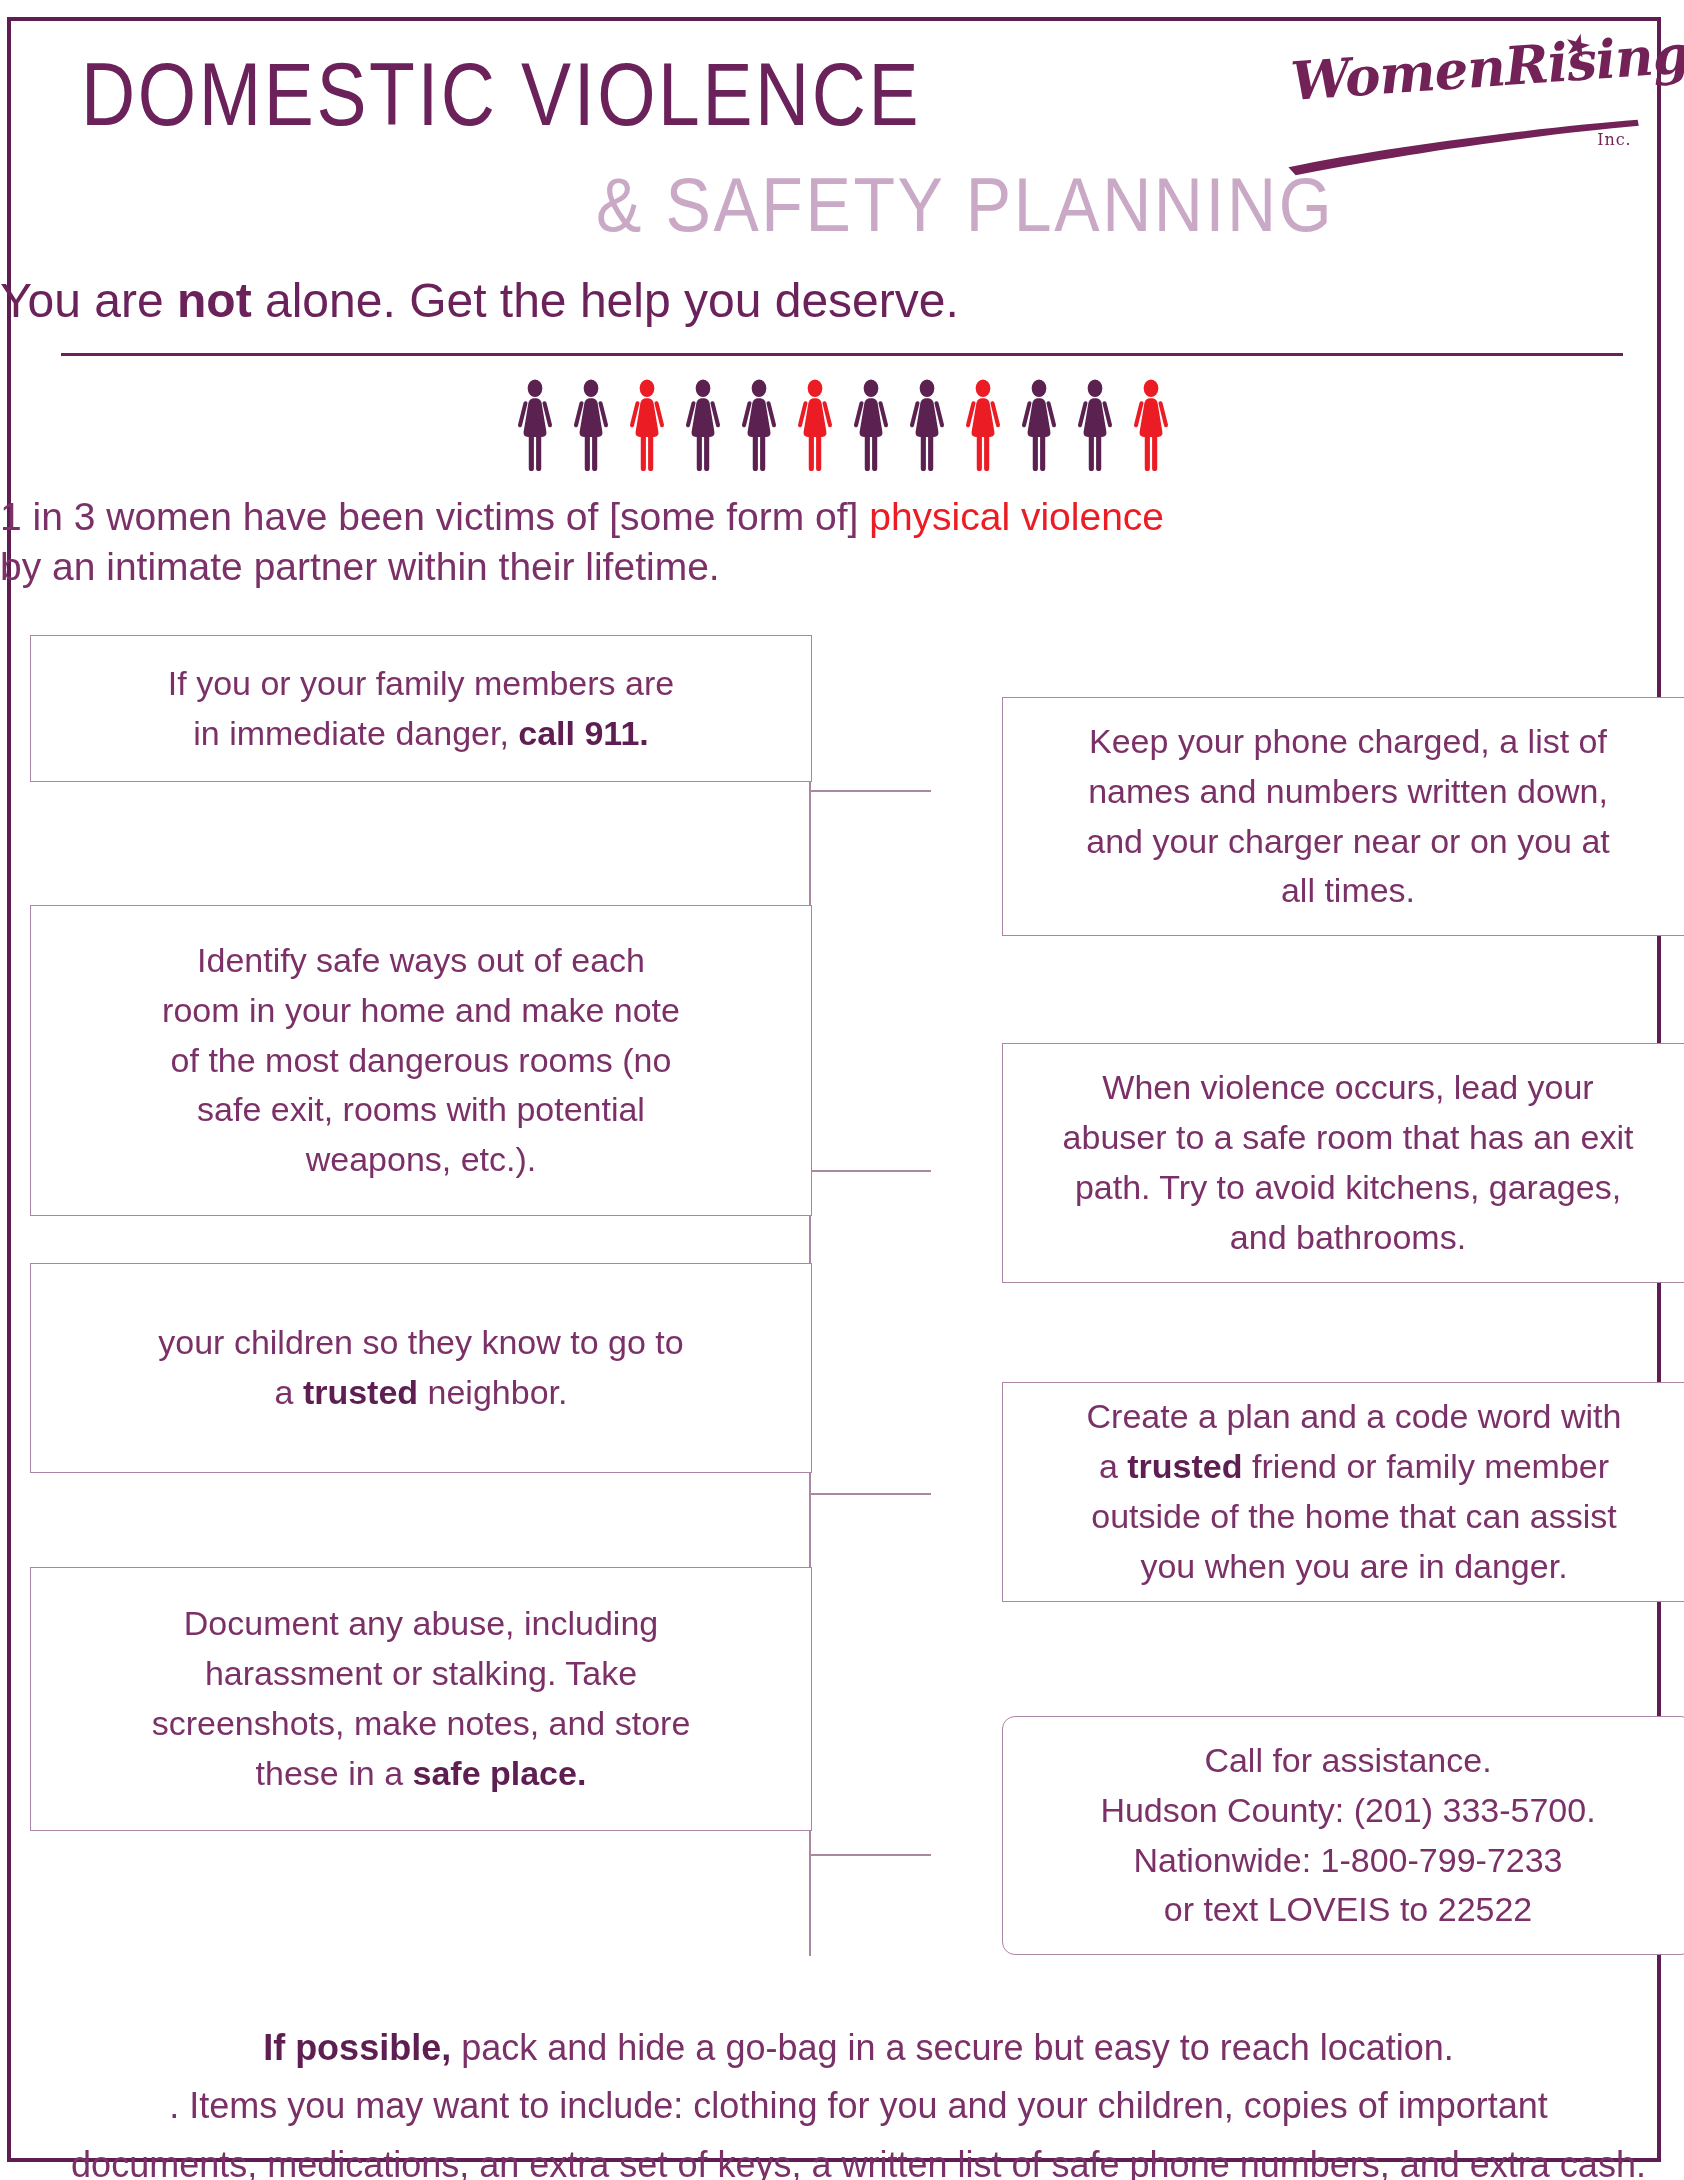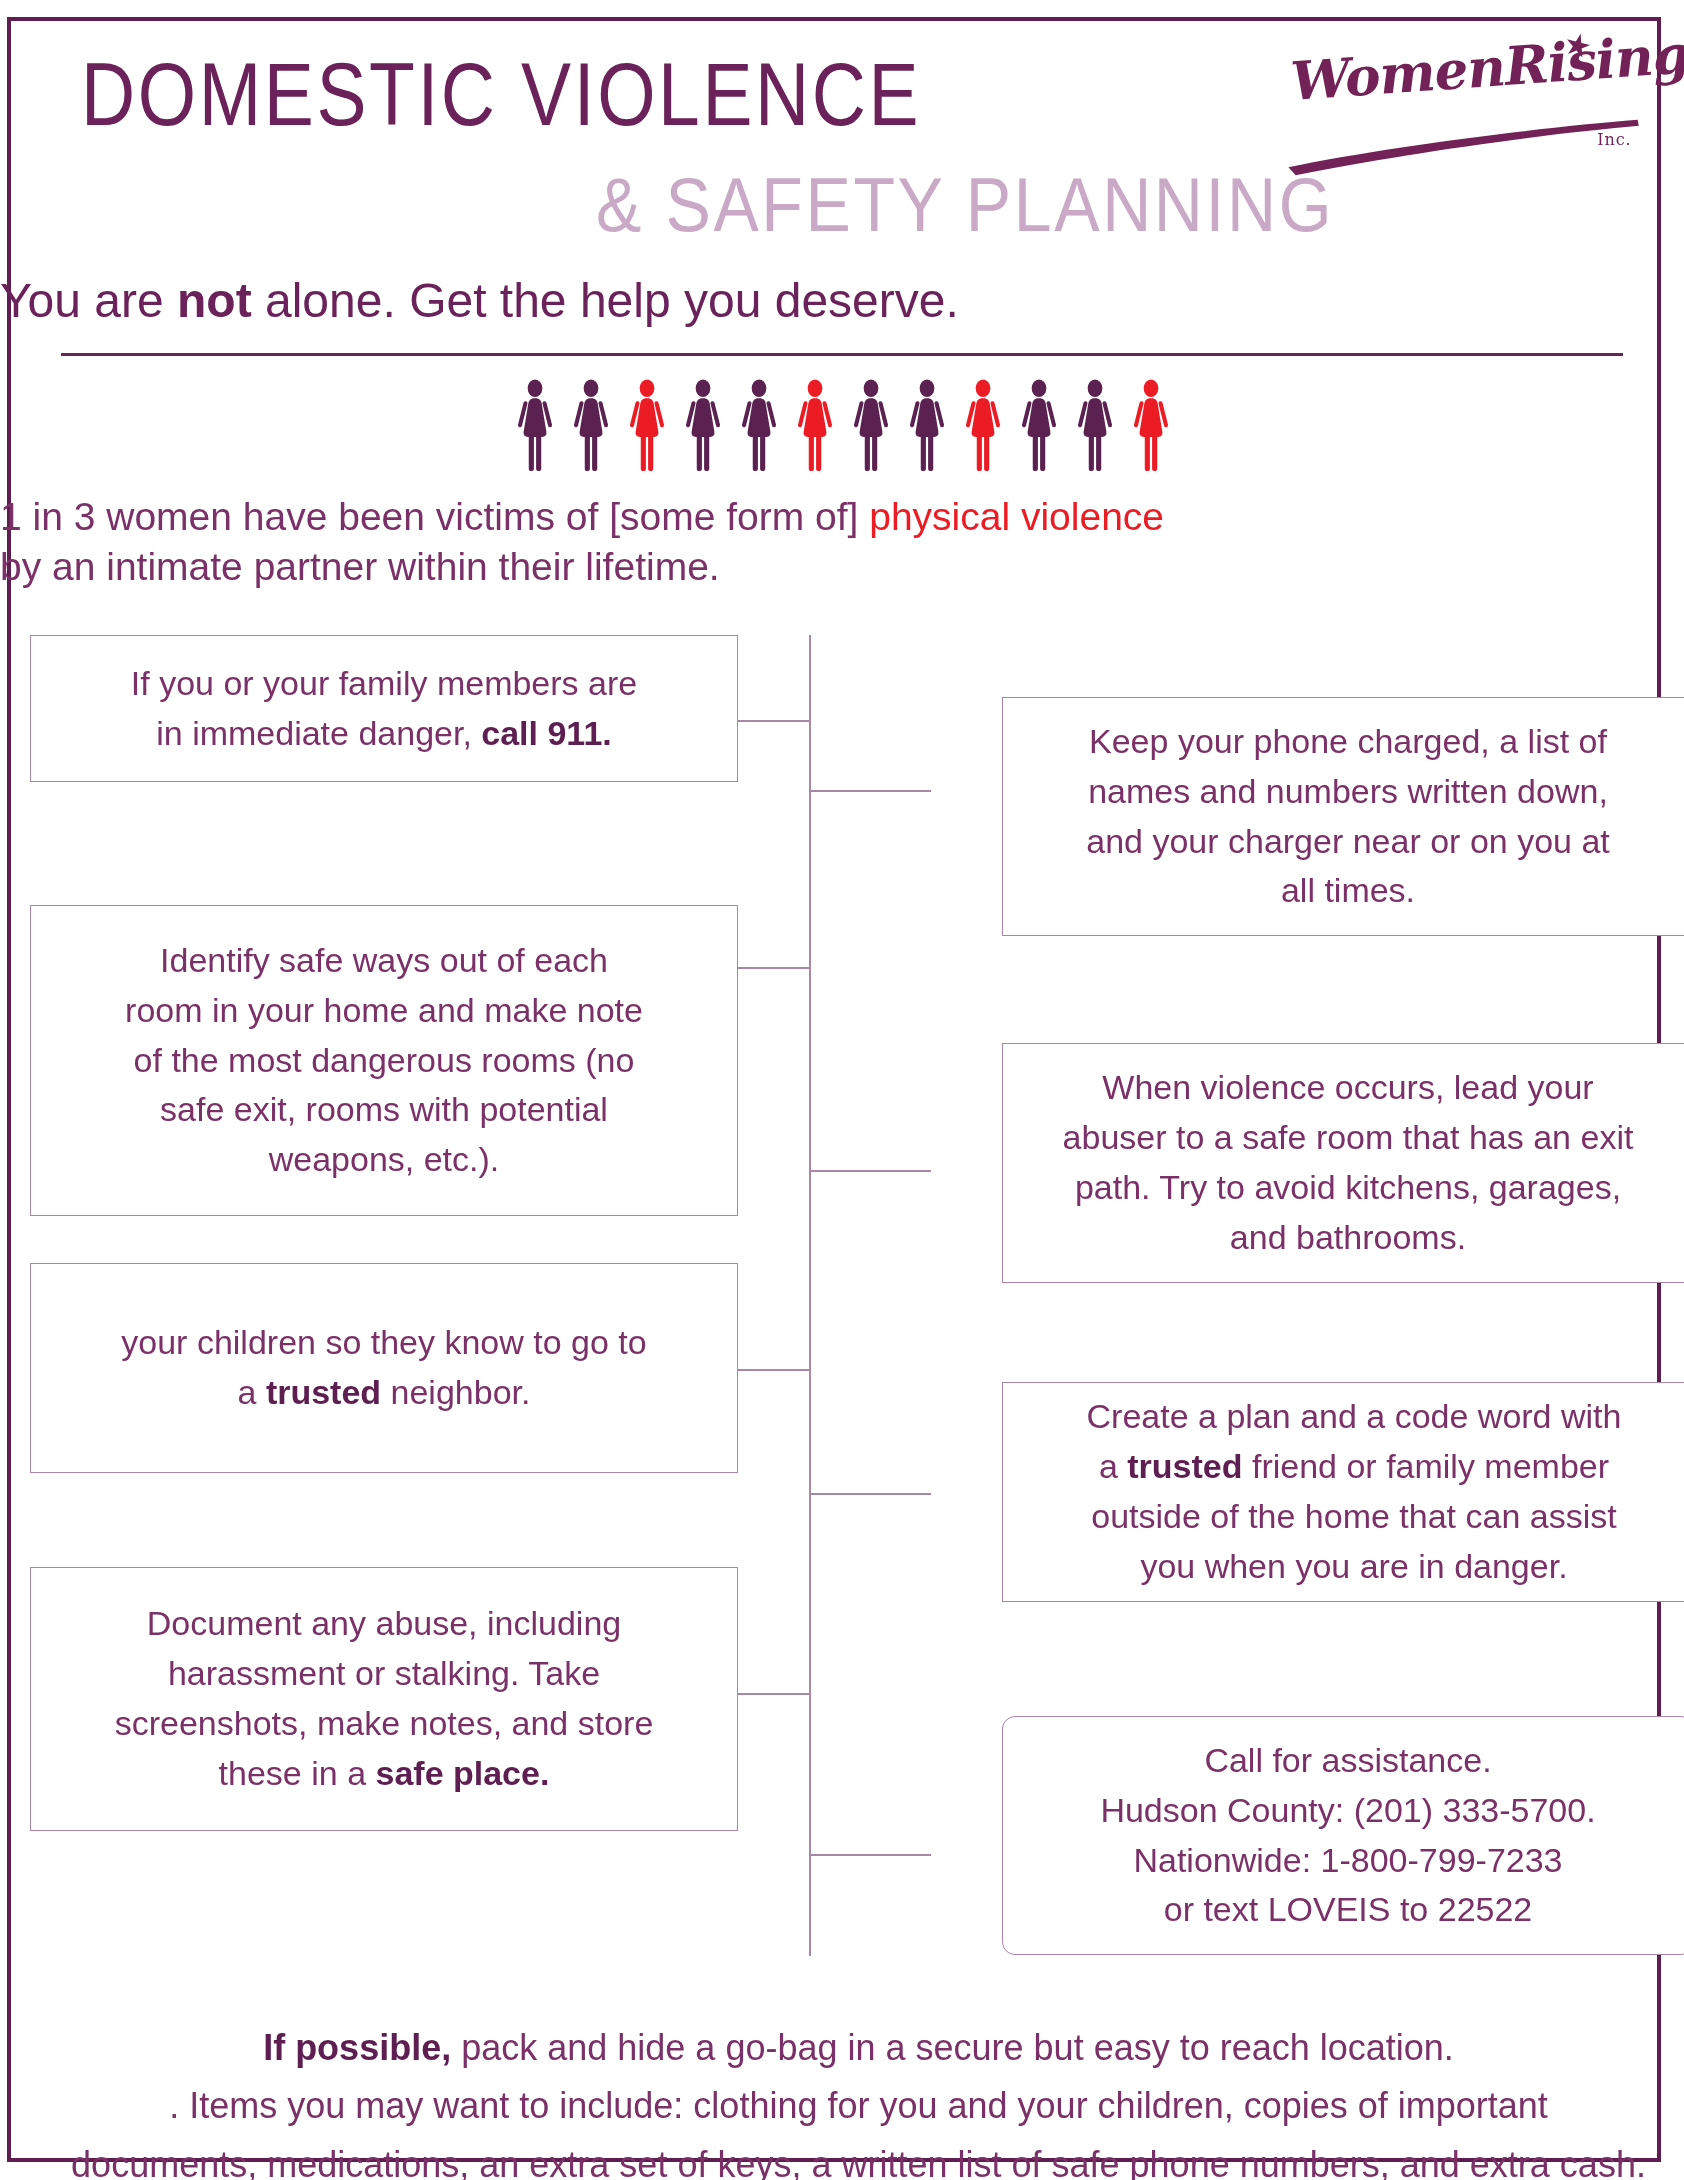--- a/index.html
+++ b/index.html
@@ -88,21 +88,21 @@
     position:absolute;background:#fff;
     border:1.7px solid var(--boxborder,#AB85A6);
     box-sizing:border-box;
     display:flex;align-items:center;justify-content:center;
     text-align:center;
     font-size:34px;line-height:1.47;color:var(--body,#7B3168);
     padding:6.8px 17px;
   }
   .box .ln{white-space:nowrap;}
   .box b{color:var(--accent,#5E1E51);font-weight:bold;}
-  .box.left{left:30px;width:708px;}
+  .box.left{left:30px;width:782px;}
   .box.right{left:975px;width:692px;margin-left:27px;}
   
   .footer{
     position:absolute;left:0;top:2003px;width:100%;margin:16px;
     text-align:center;font-size:36px;line-height:1.62;
     color:var(--body,#7B3168);
   }
   .footer b{color:var(--accent,#5E1E51);}
   .footer .ln{white-space:nowrap;}
 </style>

